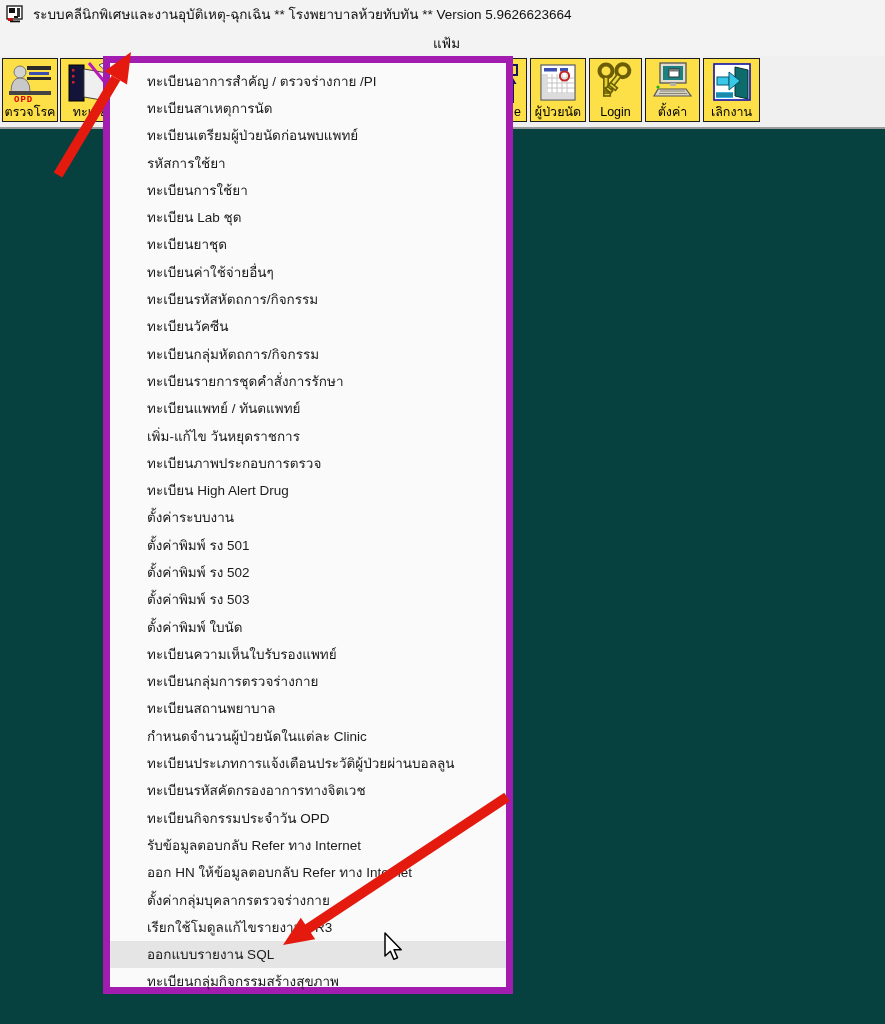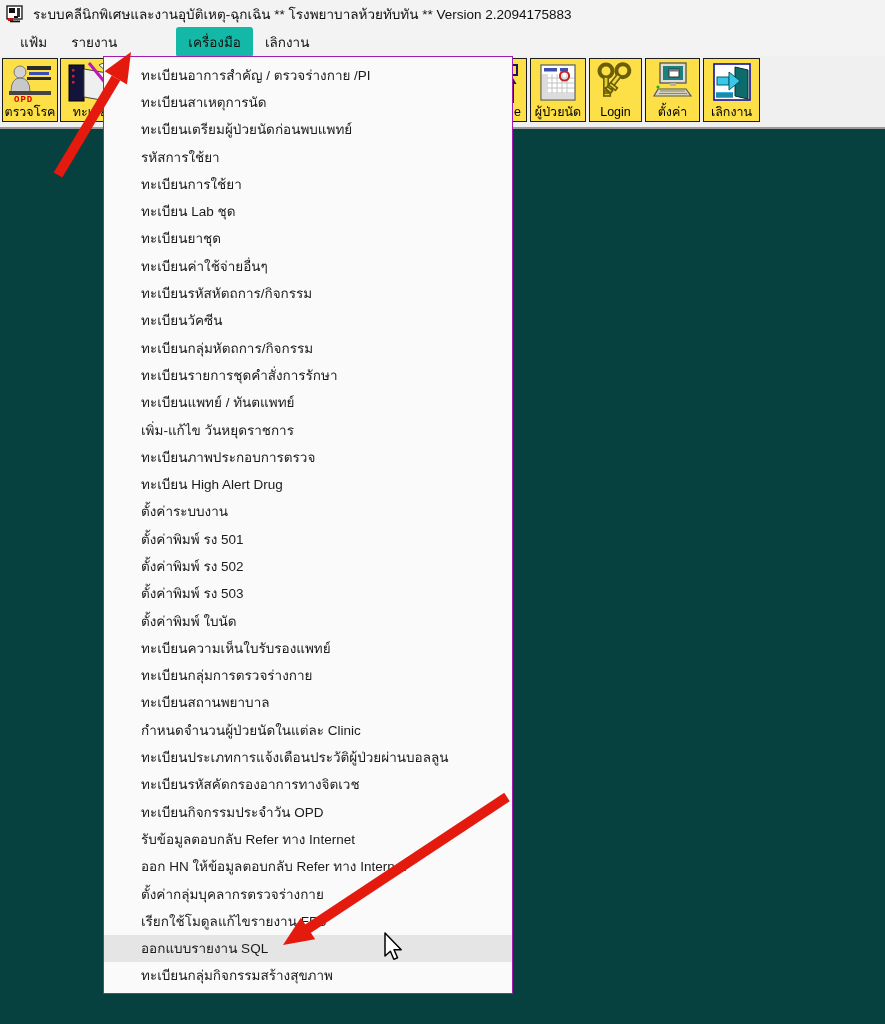--- a/index.html
+++ b/index.html
@@ -13,21 +13,21 @@
     position:absolute;top:0;left:0;width:885px;height:28px;
     background:#f3f3f3;display:flex;align-items:center;gap:7px;
     padding-left:6px;box-sizing:border-box;
   }
   .title-text{font-size:13.5px;color:#101010;white-space:nowrap;}
   .app-icon{width:20px;height:20px;flex:0 0 auto;}
   
   .menubar{
     position:absolute;top:28px;left:0;width:885px;height:28px;
     background:#f3f3f3;display:flex;align-items:center;
-    padding-left:8px;box-sizing:border-box;font-size:13.5px;color:#111;
+    padding-left:8px;box-sizing:border-box;font-size:13.5px;color:#111;flex-direction:column;
   }
   .mi{padding:4px 12px;border-radius:3px;white-space:nowrap;}
   .mi.active{background:#14b8a6;margin-left:47px;}
   
   .toolbar{
     position:absolute;top:56px;left:0;width:885px;height:71px;
     background:#f0f0f0;border-bottom:2px solid #9b9b9b;box-sizing:content-box;
     z-index:1;
   }
   .tb-btn{
@@ -45,21 +45,21 @@
   .tb-label.right{text-align:right;padding-right:5px;box-sizing:border-box;}
   .tb-icon.right{justify-content:flex-end;padding-right:3px;box-sizing:border-box;}
   
   .client{
     position:absolute;top:129px;left:0;width:885px;height:895px;
     background:#06403f;
   }
   
   .dropdown{
     position:absolute;left:103px;top:56px;width:410px;height:938px;
-    background:#fafafa;border:1px solid #a21caf;box-sizing:border-box;
+    background:#fafafa;border:7px solid #a21caf;box-sizing:border-box;
     padding-top:4px;z-index:10;text-align:center;
   }
   .menu-item{
     height:27.3px;display:flex;align-items:center;
     padding-left:37px;box-sizing:border-box;
     font-size:13.5px;color:#1b1b1b;white-space:nowrap;
   }
   .menu-item.highlighted{background:#e5e5e5;}
   
   .overlay{position:absolute;top:0;left:0;z-index:20;pointer-events:none;}
@@ -69,21 +69,21 @@
 
 <div class="titlebar">
   <svg class="app-icon" viewBox="0 0 20 20">
     <rect x="1" y="2" width="15" height="13" fill="#ffffff" stroke="#222" stroke-width="1.4"></rect>
     <rect x="3" y="4" width="6" height="5" fill="#111"></rect>
     <rect x="11" y="4" width="3" height="9" fill="#333"></rect>
     <rect x="2" y="14" width="5" height="3" fill="#cc1111"></rect>
     <rect x="8" y="12" width="4" height="2" fill="#111"></rect>
     <rect x="4" y="16.5" width="10" height="1.8" fill="#111"></rect>
   </svg>
-  <span class="title-text">ระบบคลีนิกพิเศษและงานอุบัติเหตุ-ฉุกเฉิน   ** โรงพยาบาลห้วยทับทัน **  Version 2.2094175883</span>
+  <span class="title-text">ระบบคลีนิกพิเศษและงานอุบัติเหตุ-ฉุกเฉิน   ** โรงพยาบาลห้วยทับทัน **  Version 5.9626623664</span>
 </div>
 
 <div class="menubar">
   <span class="mi">แฟ้ม</span>
   <span class="mi">รายงาน</span>
   <span class="mi active">เครื่องมือ</span>
   <span class="mi">เลิกงาน</span>
 </div>
 
 <div class="toolbar">

